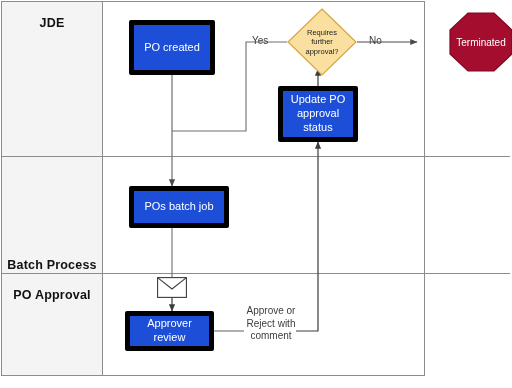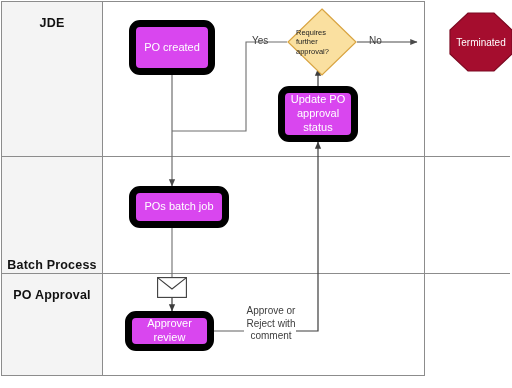--- a/index.html
+++ b/index.html
@@ -61,23 +61,23 @@
   
   .node {
     position: absolute;
     box-sizing: border-box;
     display: flex;
     align-items: center;
     justify-content: center;
     text-align: center;
   }
   .proc {
-    background: #d946ef;
-    border: 7px solid #000000;
-    border-radius: 11px;
+    background: #1d4ed8;
+    border: 5px solid #000000;
+    border-radius: 2px;
     color: #ffffff;
     font-size: 11px;
     line-height: 1.25;
     padding: 2px 4px;
   }
   .decision-wrap {
     position: absolute;
   }
   .decision-shape {
     position: absolute;
@@ -88,21 +88,21 @@
   }
   .decision-label {
     position: absolute;
     left: 0;
     top: 0;
     width: 100%;
     height: 100%;
     display: flex;
     align-items: center;
     justify-content: center;
-    text-align: left;
+    text-align: center;
     font-size: 7.5px;
     color: #222222;
     line-height: 1.25;
     padding: 0 9px;
     box-sizing: border-box;
   }
   .octagon-wrap {
     position: absolute;
   }
   .octagon-shape {

